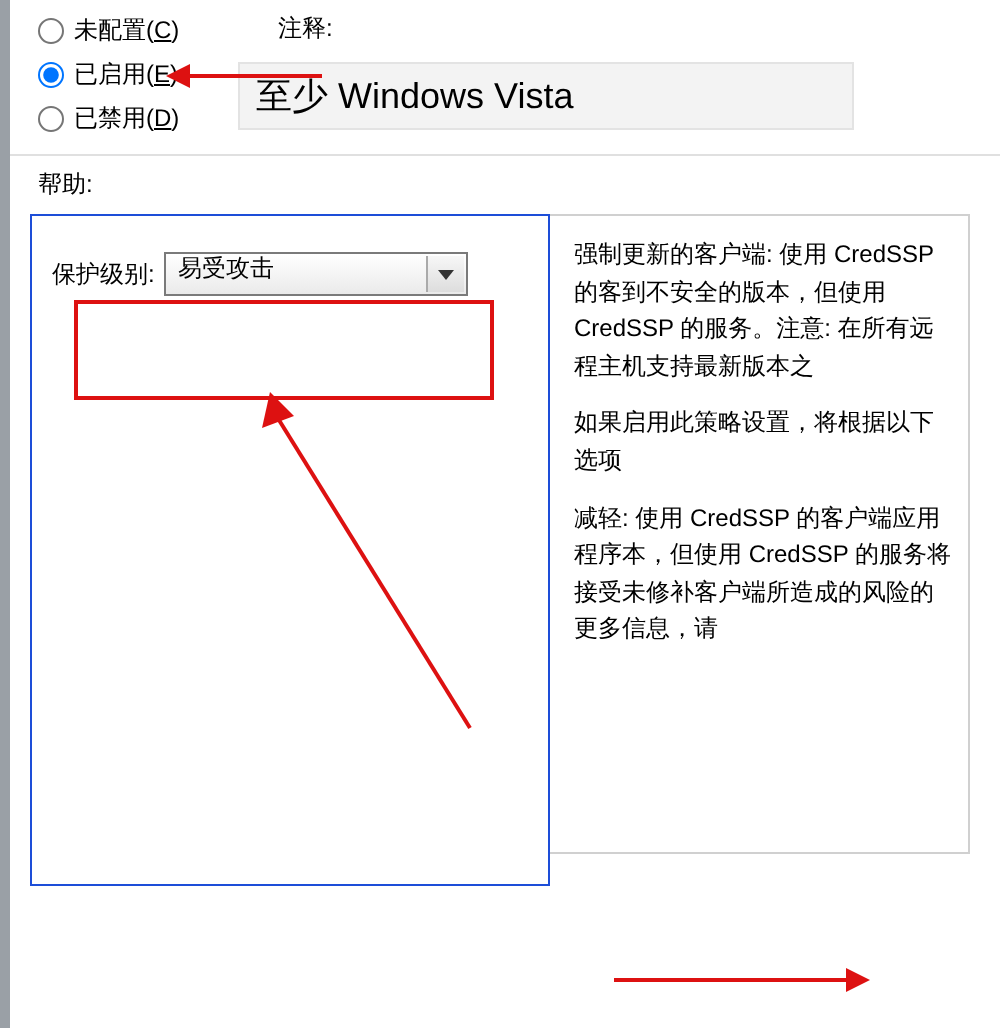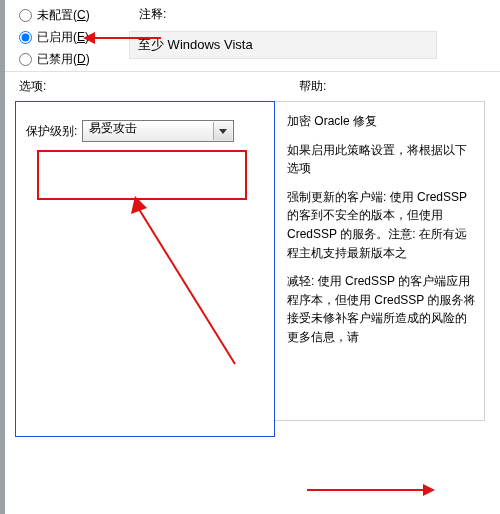--- a/index.html
+++ b/index.html
@@ -3,21 +3,21 @@
 <meta charset="utf-8">
 <style>
 html,body{margin:0;padding:0;font-family:"Microsoft YaHei","Segoe UI",Tahoma,sans-serif;font-size:12px;background:#fff;color:#000}
 .root{width:500px;height:514px;position:relative;background:#fff;overflow:hidden;border-left:5px solid #9aa0a6}
 .top-area{padding:4px 0 6px 14px}
 .radio-row{display:flex;align-items:center;height:22px}
 .radio-row input{margin:0 5px 0 0}
 .u{text-decoration:underline}
 .note-row{display:flex;align-items:center;margin-top:-64px;margin-left:120px}
 .platform-row{display:flex;align-items:center;margin:8px 0 0 100px}
-.plat-box{margin-left:10px;background:#f3f3f3;border:1px solid #e3e3e3;padding:4px 8px;width:290px;font-family:'Segoe UI',sans-serif;font-size:13px}
+.plat-box{background:#f3f3f3;border:1px solid #e3e3e3;padding:4px 8px;width:290px;font-family:'Segoe UI',sans-serif;font-size:18px}
 .hr{height:1px;background:#e0e0e0;margin:6px 0}
 .mid-labels{display:flex;padding:0 0 6px 14px}
 .mid-labels .lab1{width:280px}
 .panels{display:flex;padding:0 0 0 10px}
 .left-panel{width:260px;height:336px;border:1px solid #1d4ed8;box-shadow:inset 1px 1px 0 #fff;padding:18px 10px;box-sizing:border-box;position:relative}
 .right-panel{width:210px;height:320px;border:1px solid #d0d0d0;border-left:none;padding:10px 6px 10px 12px;box-sizing:border-box;overflow:hidden;line-height:1.55}
 .right-panel p{margin:0 0 10px}
 .field-row{display:flex;align-items:center}
 .field-label{width:56px}
 .combo{position:relative;width:152px;height:22px;border:1px solid #7a7a7a;background:linear-gradient(#fff,#eaeaea);display:flex;align-items:flex-end;padding:0 22px 4px 6px;box-sizing:border-box;cursor:default}
@@ -54,41 +54,39 @@
     </div>
 
     <div class="platform-row">
       <div class="plat-box">至少 Windows Vista</div>
     </div>
   </div>
 
   <div class="hr"></div>
 
   <div class="mid-labels">
-    <span class="lab1">选项:</span>
     <span>帮助:</span>
   </div>
 
   <div class="panels">
     <div class="left-panel">
       <div class="field-row">
         <span class="field-label">保护级别:</span>
         <div class="combo">
           <span>易受攻击</span>
           <div class="combo-btn">
             <div class="tri"></div>
           </div>
         </div>
       </div>
     </div>
 
     <div class="right-panel">
-      <p>加密 Oracle 修复</p>
+      <p>强制更新的客户端: 使用 CredSSP 的客到不安全的版本，但使用 CredSSP 的服务。注意: 在所有远程主机支持最新版本之</p>
       <p>如果启用此策略设置，将根据以下选项</p>
-      <p>强制更新的客户端: 使用 CredSSP 的客到不安全的版本，但使用 CredSSP 的服务。注意: 在所有远程主机支持最新版本之</p>
       <p>减轻: 使用 CredSSP 的客户端应用程序本，但使用 CredSSP 的服务将接受未修补客户端所造成的风险的更多信息，请</p>
     </div>
   </div>
 
   <div class="red-box"></div>
 
   <svg class="arrow" style="left:78px;top:28px" width="80" height="20">
     <line x1="78" y1="10" x2="12" y2="10"></line>
       <polygon points="12,4 0,10 12,16"></polygon>
   </svg>

